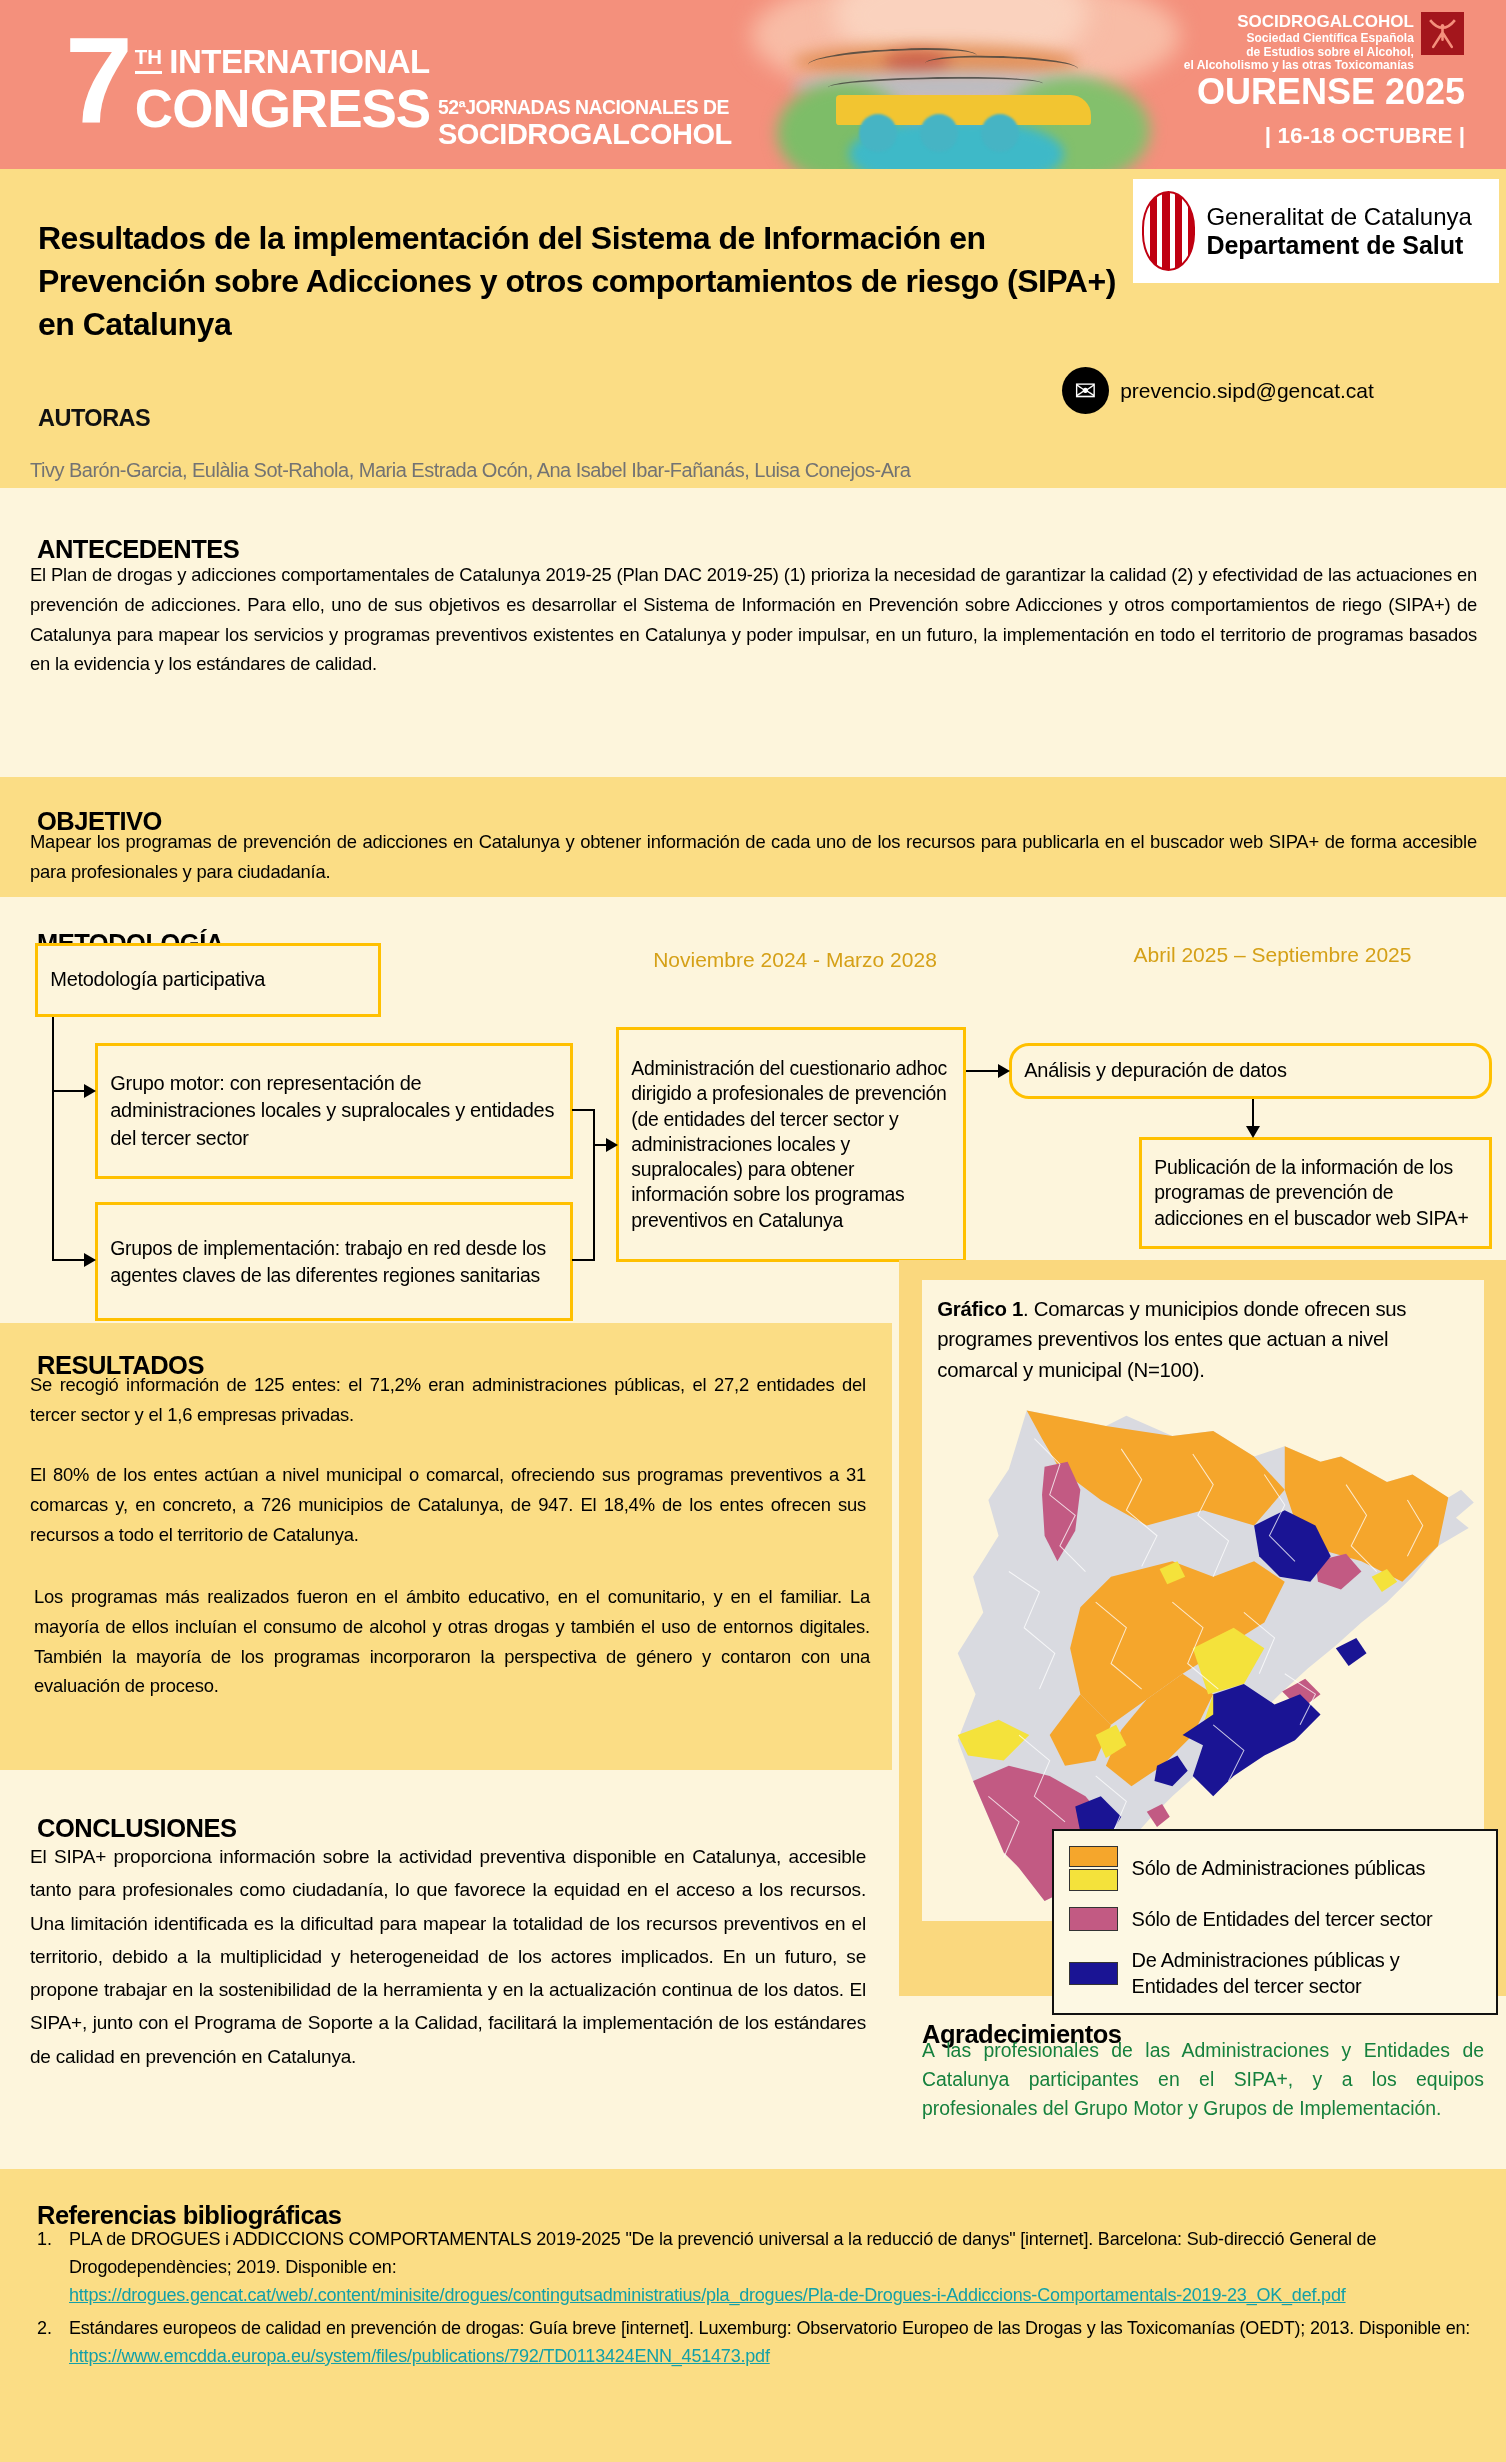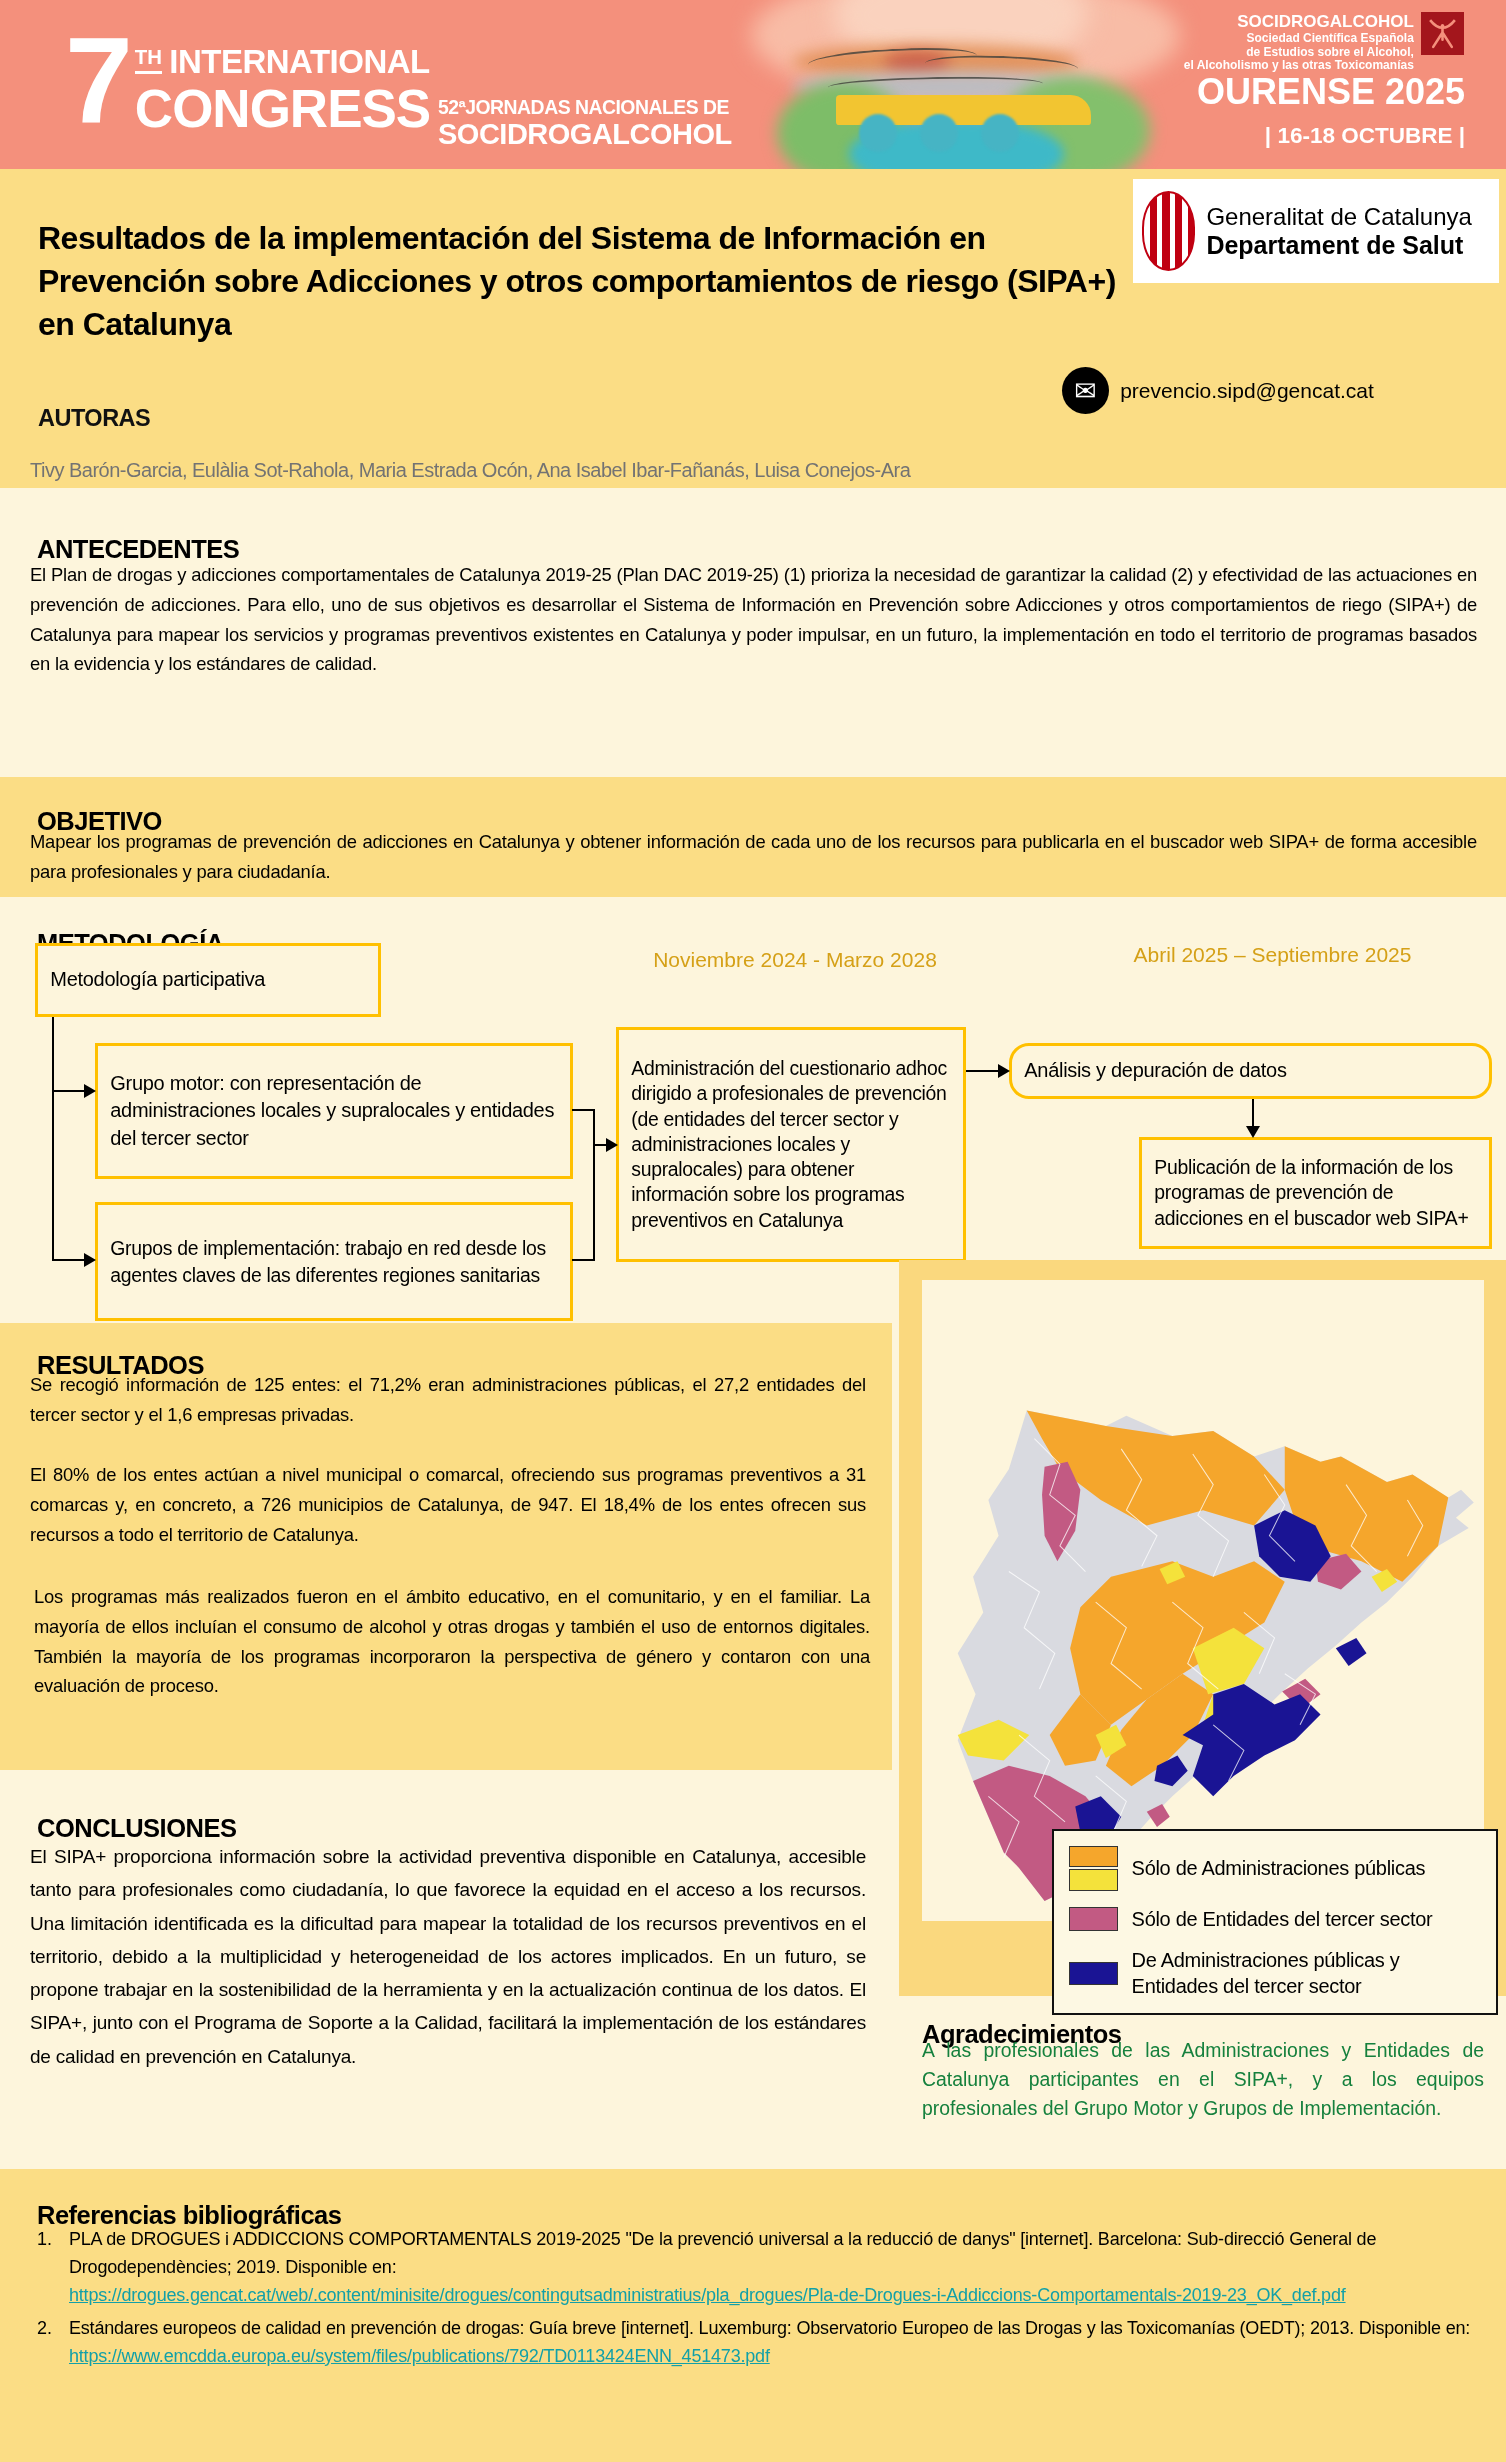--- a/index.html
+++ b/index.html
@@ -246,20 +246,23 @@
 
   <section class="abs resultados">
     <h2 class="abs h2" style="left:37px;top:7.2px;">RESULTADOS</h2>
     <p class="res-p body-p" style="top:47px;margin:0;">Se recogió información de 125 entes: el 71,2% eran administraciones públicas, el 27,2 entidades del tercer sector y el 1,6 empresas privadas.</p>
     <p class="res-p body-p" style="top:137px;margin:0;">El 80% de los entes actúan a nivel municipal o comarcal, ofreciendo sus programas preventivos a 31 comarcas y, en concreto, a 726 municipios de Catalunya, de 947. El 18,4% de los entes ofrecen sus recursos a todo el territorio de Catalunya.</p>
     <p class="res-p body-p" style="top:255px;margin:4px;">Los programas más realizados fueron en el ámbito educativo, en el comunitario, y en el familiar. La mayoría de ellos incluían el consumo de alcohol y otras drogas y también el uso de entornos digitales. También la mayoría de los programas incorporaron la perspectiva de género y contaron con una evaluación de proceso.</p>
   </section>
 
   <aside class="abs panel">
     <div class="abs card">
+      <div class="caption">
+        <strong>Gráfico 1</strong><span>. Comarcas y municipios donde ofrecen sus programes preventivos los entes que actuan a nivel comarcal y municipal (N=100).</span>
+      </div>
 
       <div class="mapwrap">
         <svg width="552" height="511" viewBox="0 0 1080 1000">
 
           <path class="m-gray" d="M195,5 L350,35 L390,15 L480,55 L560,45 L640,95 L700,75 L770,105 L810,95 L900,145 L950,130 L1020,175 L1045,160 L1070,185 L1035,215 L1060,235 L1000,270 L950,330 L900,380 L850,420 L800,465 L745,510 L690,560 L640,610 L585,660 L530,715 L480,760 L435,805 L390,855 L350,900 L330,915 L355,935 L310,975 L260,950 L230,965 L180,900 L150,870 L120,800 L90,730 L60,650 L95,560 L60,480 L110,400 L90,330 L140,250 L120,180 L160,120 Z"></path>
 
           <path class="m-orange" d="M195,5 L350,35 L480,55 L560,45 L640,95 L700,160 L640,230 L540,200 L430,230 L340,180 L260,120 L225,60 Z"></path>
           <path class="m-orange" d="M700,75 L770,105 L810,95 L900,145 L950,130 L1020,175 L1000,270 L930,340 L850,300 L780,280 L720,220 L700,160 Z"></path>
           <path class="m-orange" d="M360,330 L480,300 L560,330 L640,300 L700,340 L660,420 L580,470 L500,520 L430,570 L360,620 L300,560 L280,470 L300,390 Z"></path>
           <path class="m-orange" d="M430,570 L500,520 L560,560 L520,640 L460,700 L400,740 L350,700 L380,630 Z"></path>

